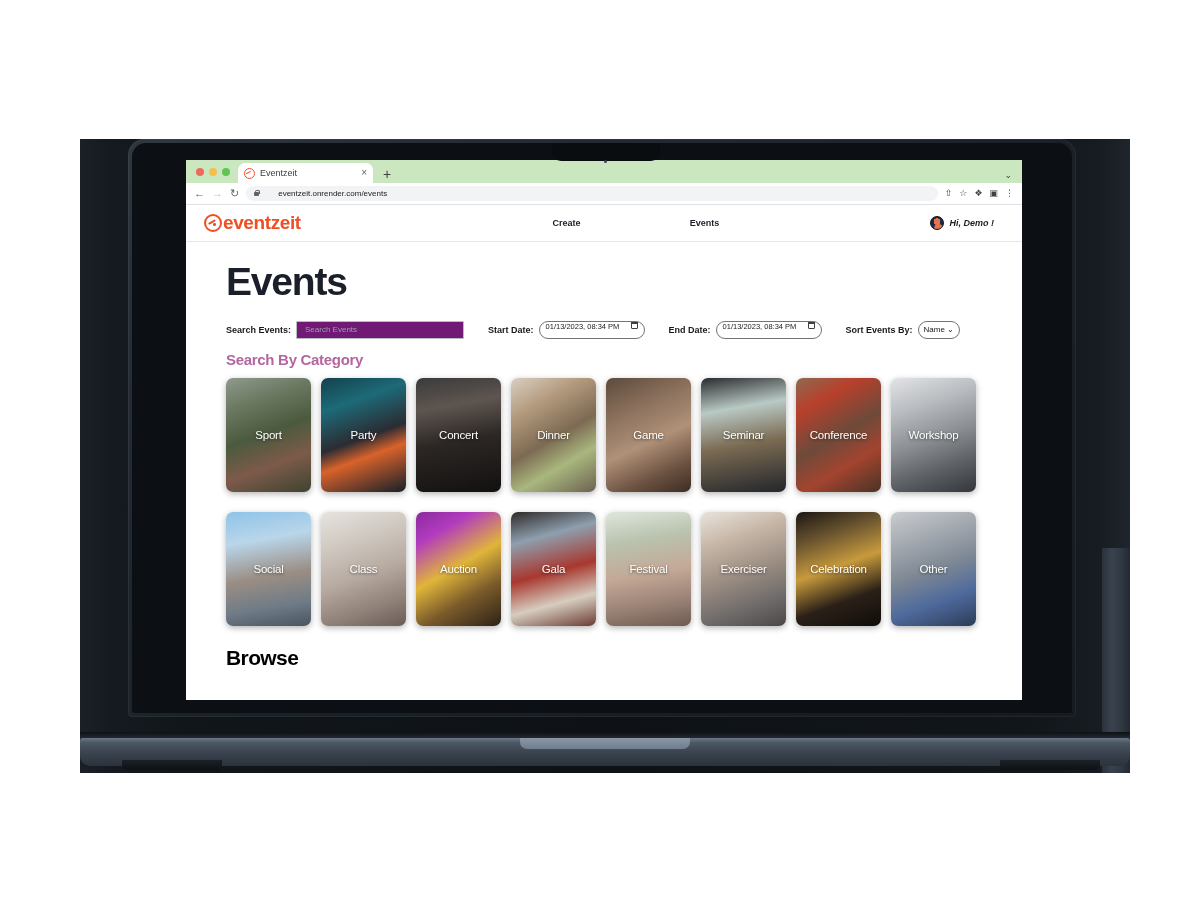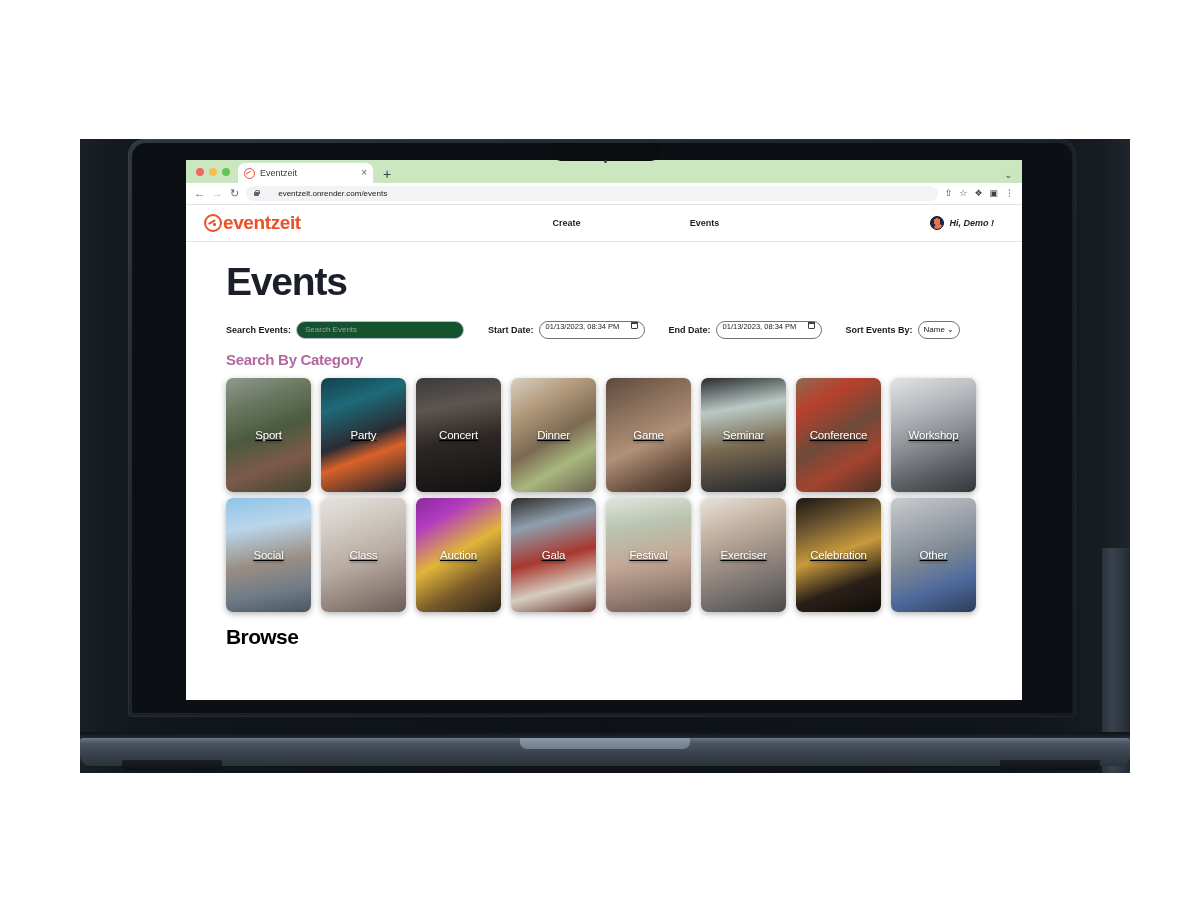--- a/index.html
+++ b/index.html
@@ -221,23 +221,23 @@
     font-size: 39px; font-weight: bold; color: #1b1f2a;
     letter-spacing: -1.2px; line-height: 1.05;
     margin: 4px 0 18px 0;
   }
 
   .filters { display: flex; align-items: center; gap: 0; margin-bottom: 12px; }
   .filter-group { display: flex; align-items: center; gap: 5px; }
   .filter-label { font-size: 9px; font-weight: bold; color: #17191c; white-space: nowrap; }
   .text-input {
     width: 168px; height: 18px;
-    border: 1px solid #b9bdc2; border-radius: 9px;
+    border: 1px solid #b9bdc2; border-radius: 1px;
     font-size: 8px; color: #9aa0a6; padding: 0 8px;
-    background: #14532d; display: flex; align-items: center;
+    background: #701a75; display: flex; align-items: center;
     font-family: "Liberation Sans", sans-serif;
   }
   .date-input {
     width: 106px; height: 18px;
     border: 1px solid #6f7479; border-radius: 9px;
     font-size: 7.5px; color: #202124; padding: 0 6px;
     background: #fff; display: flex; 
     justify-content: space-between; white-space: nowrap;
   }
   .cal-glyph {
@@ -258,23 +258,22 @@
   .sp-l { width: 24px; }
 
   .section-title {
     font-size: 15px; font-weight: bold;
     color: #b3669f; letter-spacing: -.3px;
     margin-bottom: 10px;
   }
   .cat-grid {
     display: grid;
     grid-template-columns: repeat(8, 85px);
-    gap: 6px 10px;
-    margin-bottom: 13px;
-    text-decoration: underline;
+    gap: 20px 10px;
+    margin-bottom: 20px;
   }
   .cat-tile {
     height: 114px; border-radius: 7px;
     position: relative; overflow: hidden;
     box-shadow: 0 2px 6px rgba(0,0,0,.30);
     display: flex; align-items: center; justify-content: center;
   }
   .cat-bg { position: absolute; inset: 0; }
   .cat-label {
     position: relative; z-index: 2;

